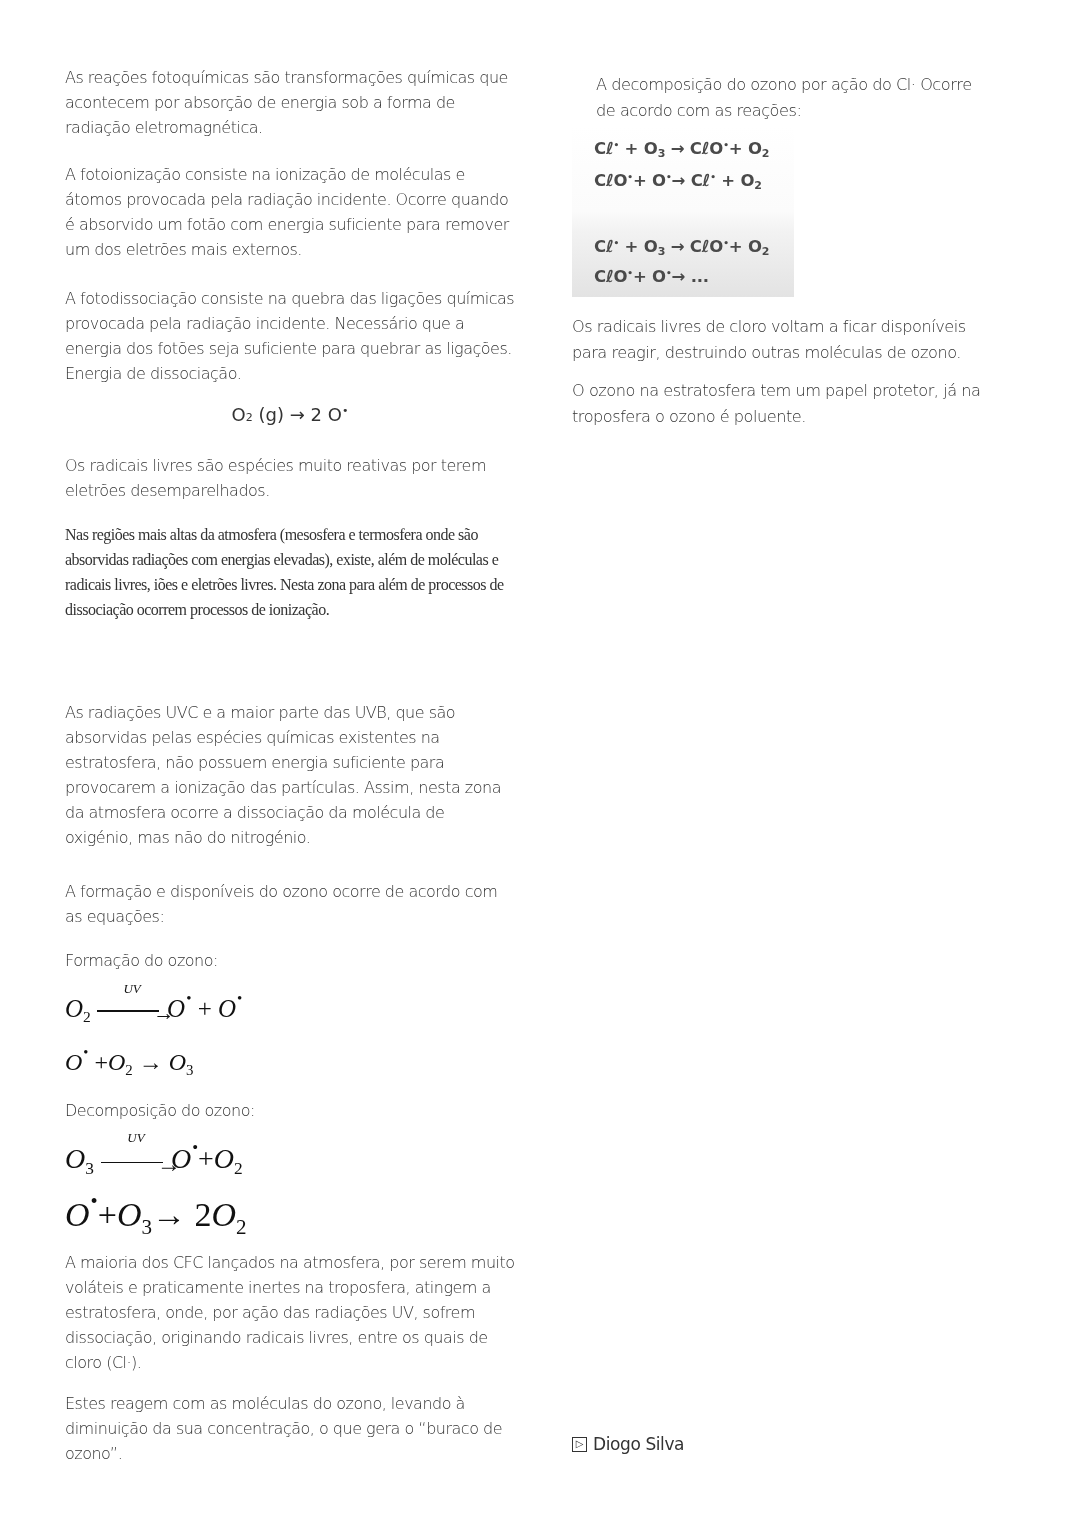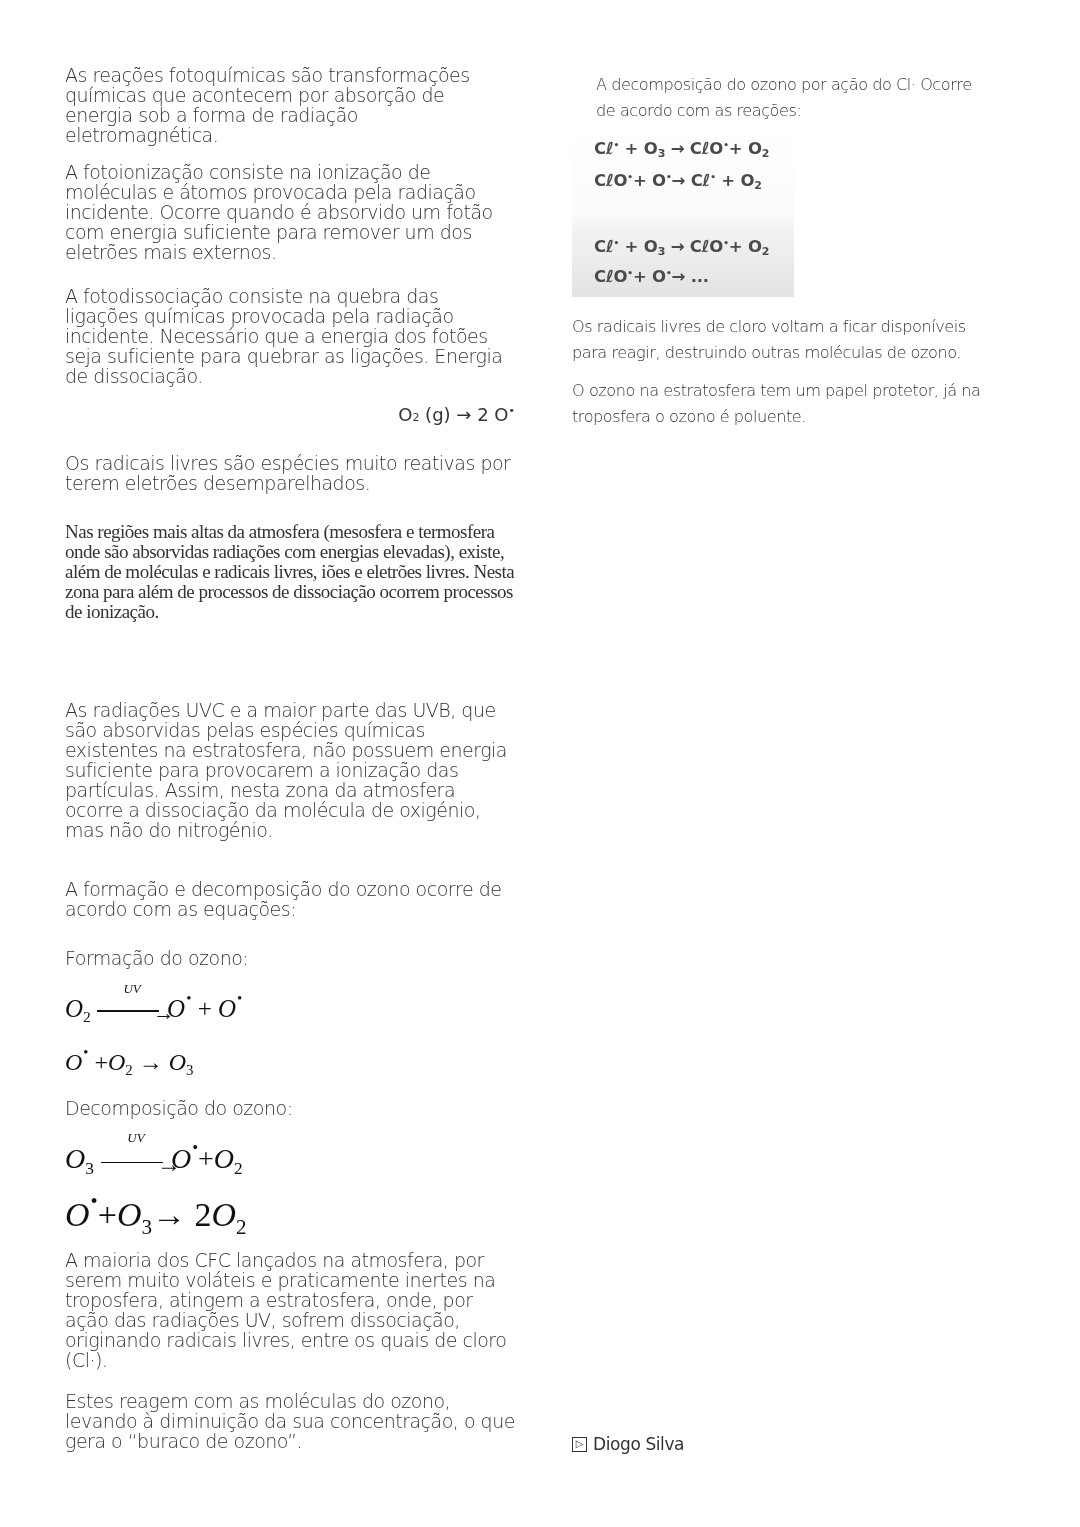--- a/index.html
+++ b/index.html
@@ -1,23 +1,23 @@
 <!DOCTYPE html>
 <html><head>
 <meta charset="utf-8">
 <style>
   * { box-sizing: border-box; margin: 0; padding: 0; }
   html, body { width: 1080px; height: 1527px; background: #ffffff; overflow: hidden; }
   body { position: relative; font-family: "DejaVu Sans", sans-serif; color: #2a2a2a; }
   .col { position: absolute; top: 0; }
   .left { left: 65px; width: 450px; }
   .right { left: 572px; width: 420px; }
-  .p { position: absolute; left: 0; font-size: 19px; line-height: 20px; letter-spacing: -0.5px; font-weight: 300; color: #333; white-space: normal; }
+  .p { position: absolute; left: 0; font-size: 16px; line-height: 25px; letter-spacing: -0.5px; font-weight: 300; color: #333; white-space: normal; }
   .pr { font-size: 16.2px; line-height: 25.5px; }
-  .center-eq { position: absolute; left: 0; width: 450px; text-align: right; font-size: 18px; color: #333; }
+  .center-eq { position: absolute; left: 0; width: 450px; text-align: center; font-size: 18px; color: #333; }
   .center-eq sub { font-size: 11px; vertical-align: baseline; position: relative; top: 0; }
   .center-eq sup { font-size: 11px; }
   .math { position: absolute; left: 0; font-family: "Liberation Serif", serif; font-style: italic; color: #111; white-space: nowrap; }
   .math .n { font-style: normal; }
   .math sub { font-size: 0.62em; font-style: normal; vertical-align: -0.35em; }
   .math .dot { font-style: normal; font-size: 0.6em; vertical-align: 0.9em; margin-left: 1px; }
   .arrowlab { display: inline-block; position: relative; width: 70px; text-align: center; vertical-align: middle; }
   .arrowlab .lab { position: absolute; left: 0; right: 0; top: -16px; font-size: 13px; font-style: italic; }
   .arrowlab .line { display: inline-block; width: 62px; height: 1.3px; background: #111; vertical-align: middle; position: relative; top: -2px; }
   .arrowlab .head { font-style: normal; font-size: 0.85em; margin-left: -6px; position: relative; top: 1px; }
@@ -39,21 +39,21 @@
   <div class="center-eq" style="top:404px;">
     <span>O</span><sub>2</sub>
     <span>(g)</span>
     <span>→</span>
     <span>2 O</span><sup>•</sup>
   </div>
 
   <p class="p" style="top:453px;">Os radicais livres são espécies muito reativas por terem eletrões desemparelhados.</p>
   <p class="p" style="top:522px;font-family:Liberation Serif, serif;">Nas regiões mais altas da atmosfera (mesosfera e termosfera onde são absorvidas radiações com energias elevadas), existe, além de moléculas e radicais livres, iões e eletrões livres. Nesta zona para além de processos de dissociação ocorrem processos de ionização.</p>
   <p class="p" style="top:700px;">As radiações UVC e a maior parte das UVB, que são absorvidas pelas espécies químicas existentes na estratosfera, não possuem energia suficiente para provocarem a ionização das partículas. Assim, nesta zona da atmosfera ocorre a dissociação da molécula de oxigénio, mas não do nitrogénio.</p>
-  <p class="p" style="top:879px;">A formação e decomposição do ozono ocorre de acordo com as equações:</p>
+  <p class="p" style="top:879px;">A formação e disponíveis do ozono ocorre de acordo com as equações:</p>
   <p class="p" style="top:948px;">Formação do ozono:</p>
 
   <div class="math" style="top:990px; font-size:25px;">
     <span>O</span><sub>2</sub>
     <span class="arrowlab"><span class="lab">UV</span><span class="line"></span><span class="head">→</span></span><span>O</span><span class="dot">•</span>
     <span class="n">+</span>
     <span>O</span><span class="dot">•</span>
   </div>
 
   <div class="math" style="top:1044px; font-size:24px;">

